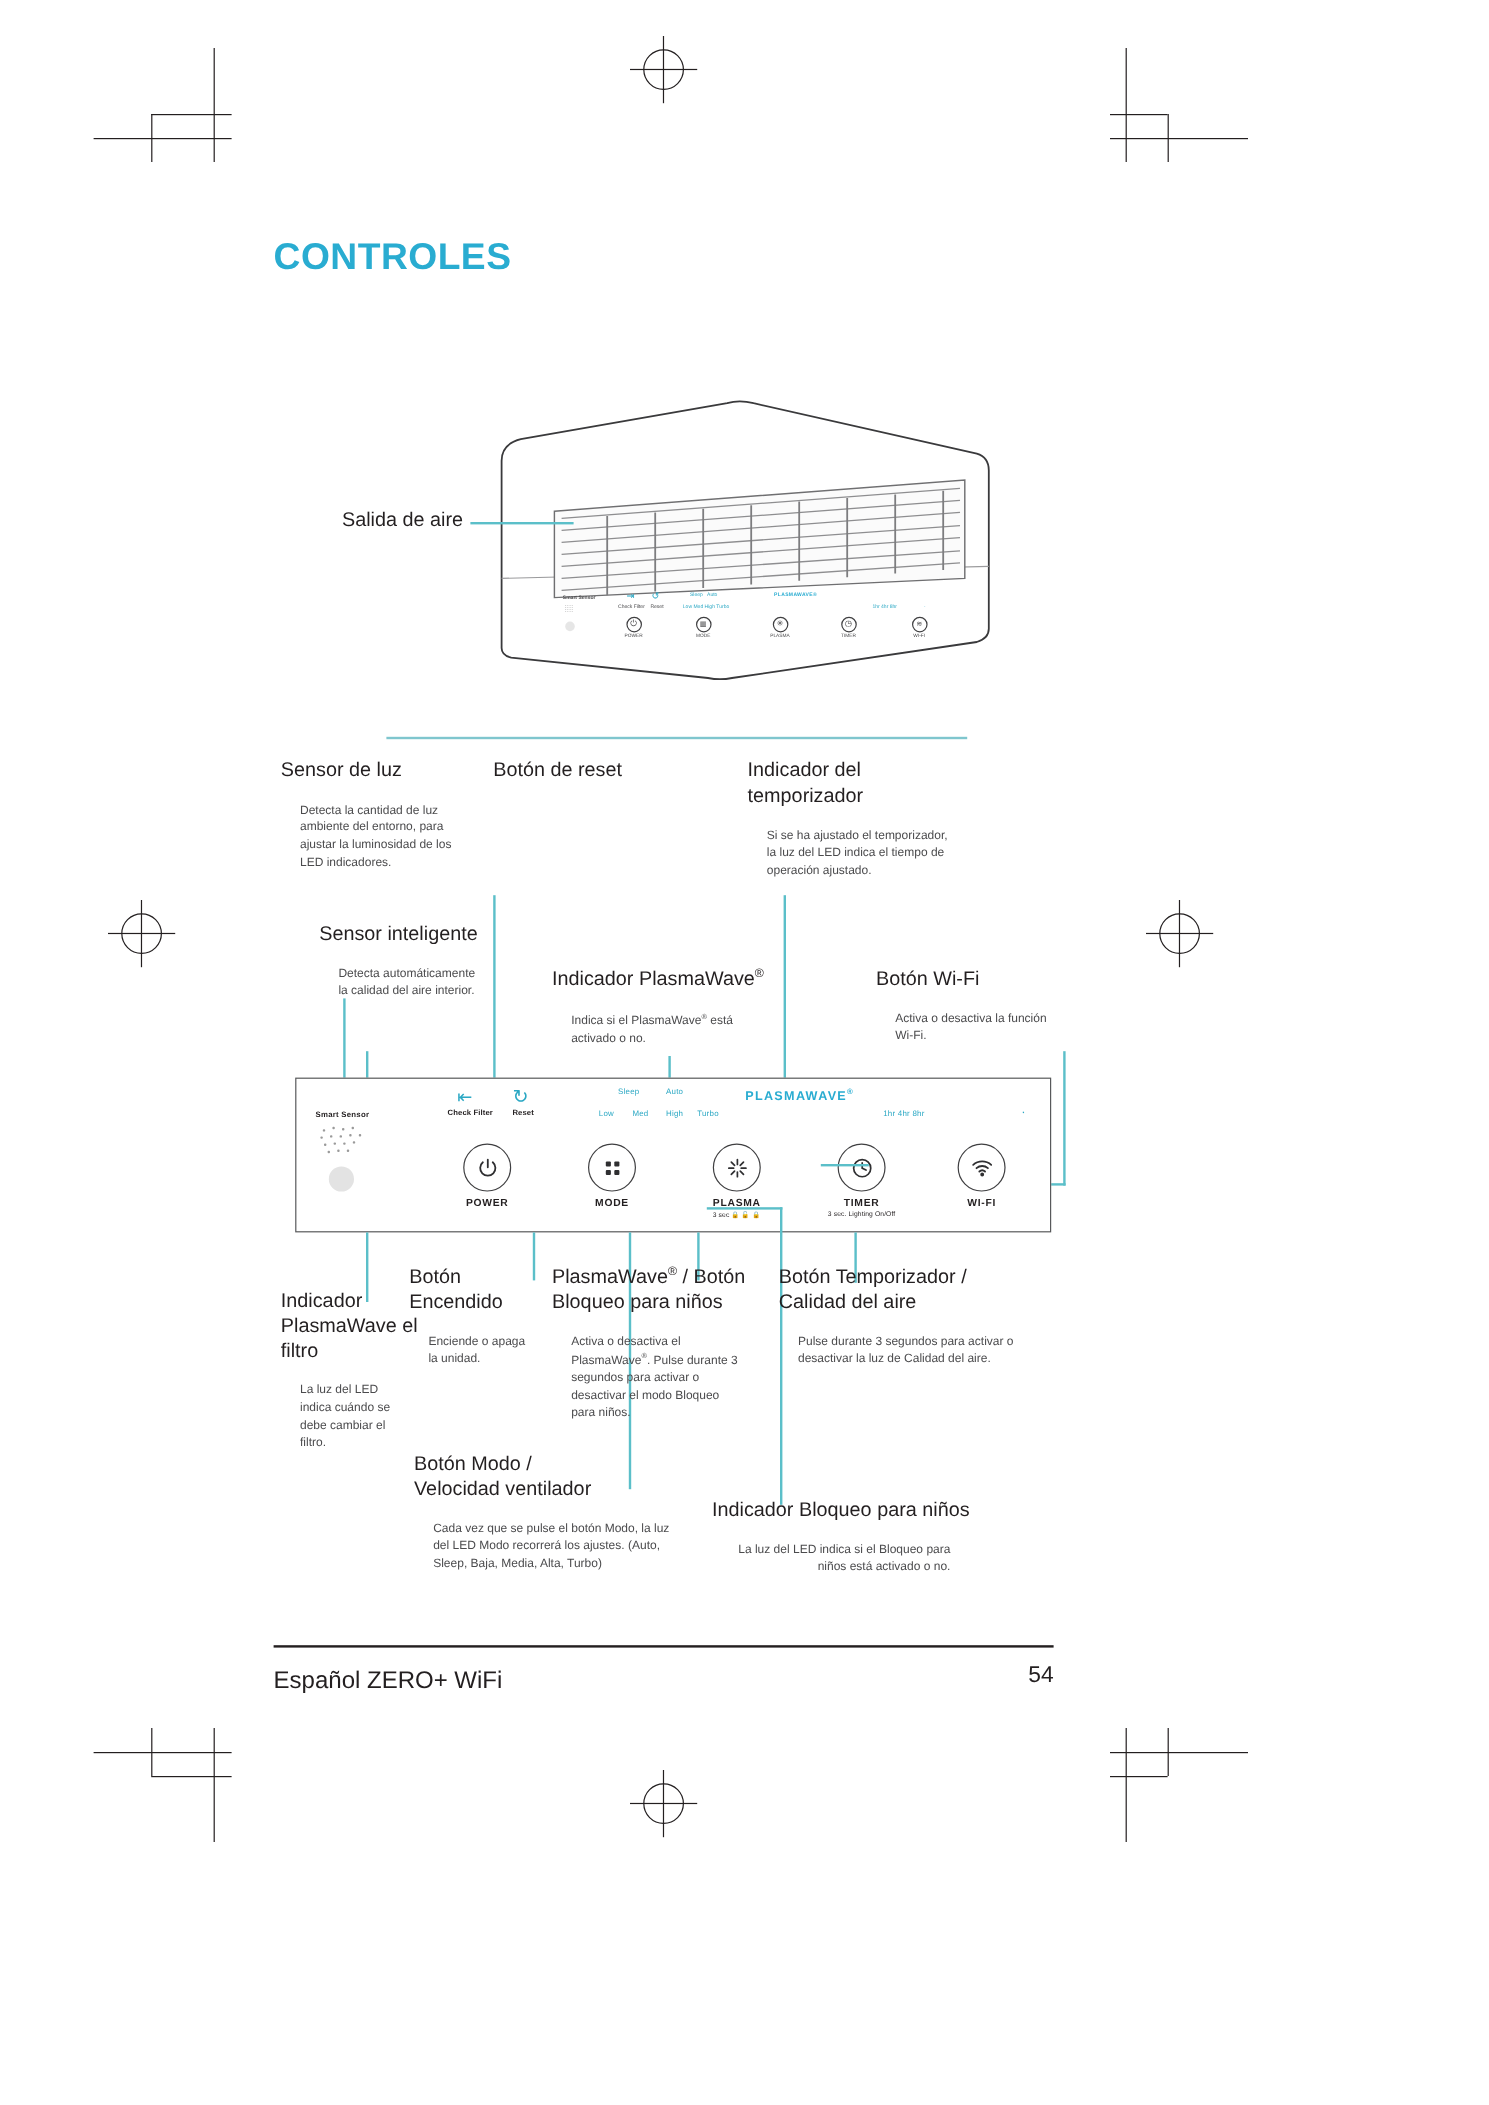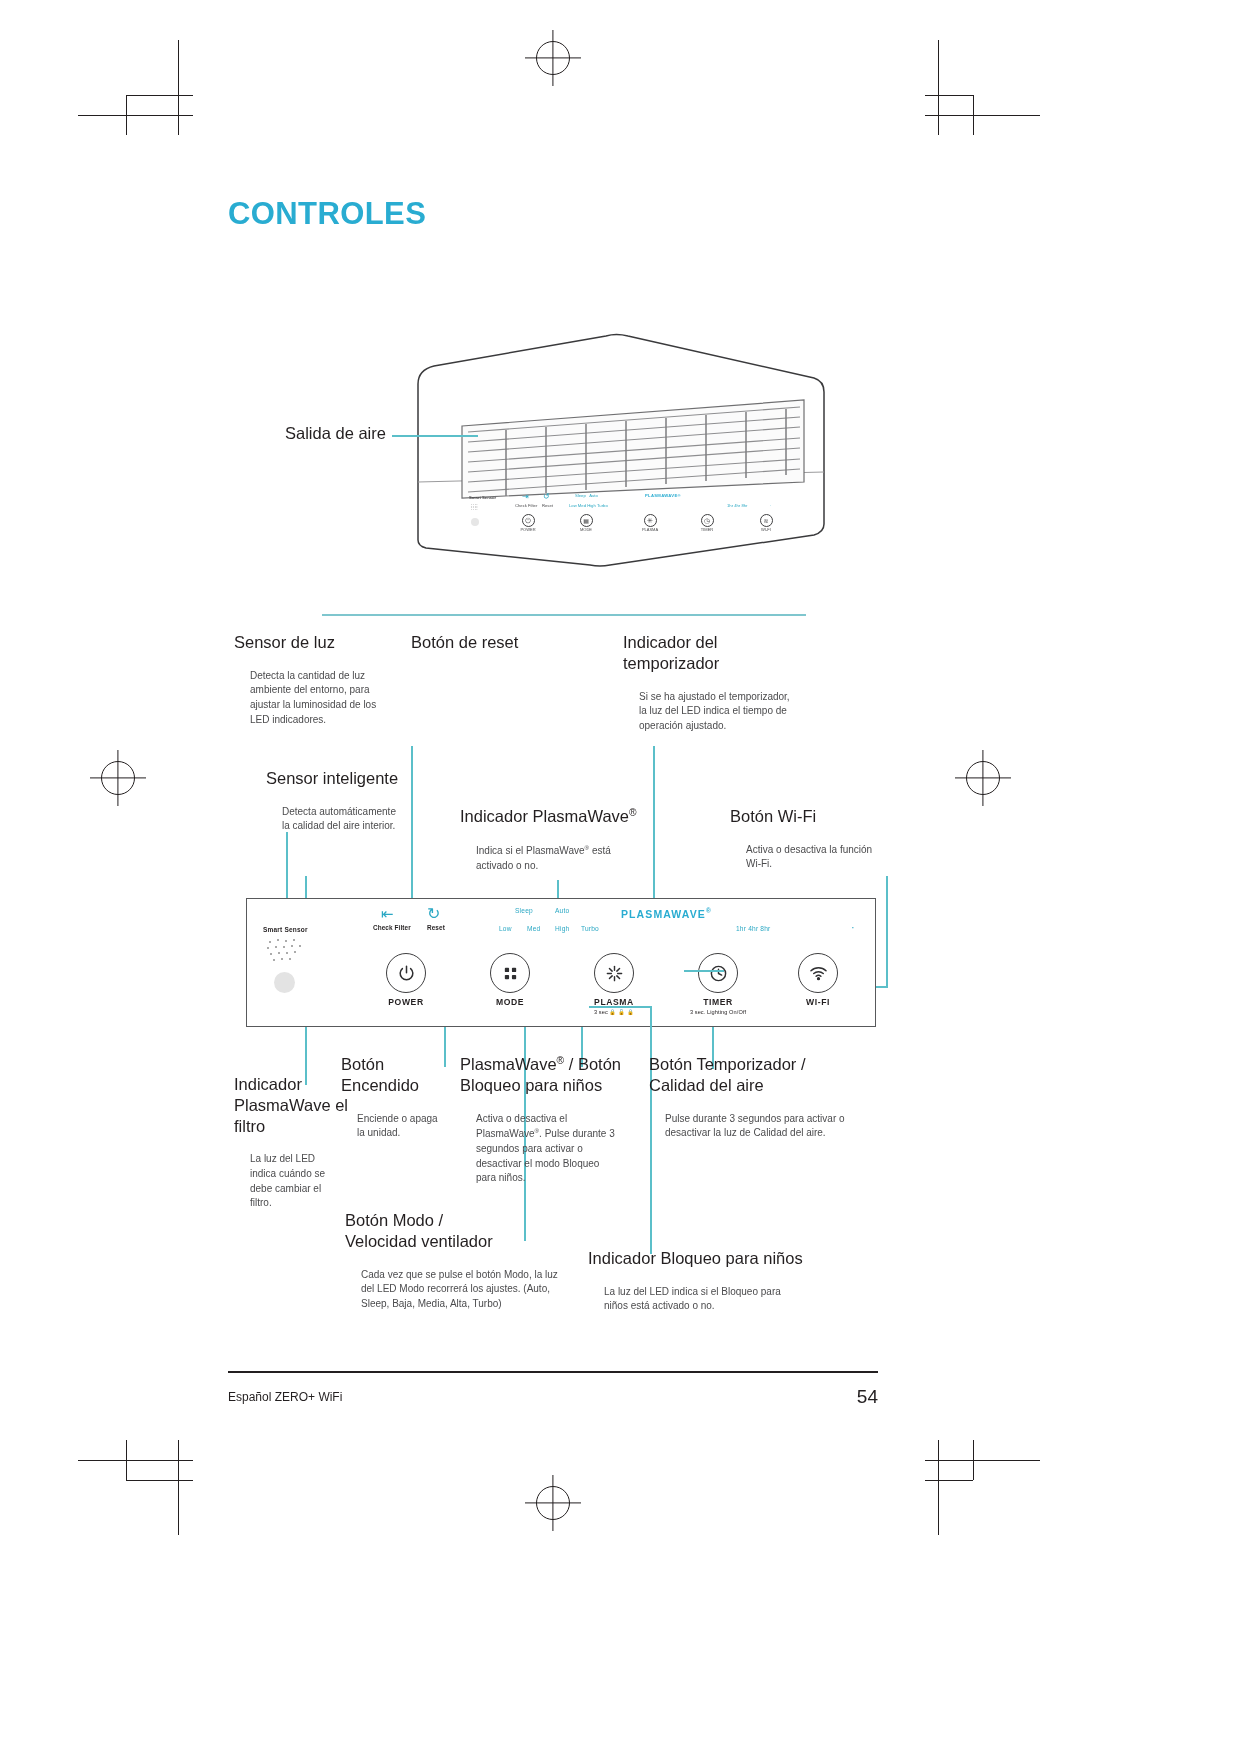--- a/index.html
+++ b/index.html
@@ -68,21 +68,21 @@
     display:flex; align-items:center; justify-content:center;
   }
   .btn-name { font-size:8.6px; letter-spacing:.6px; color:#231f20; margin-top:4px; font-weight:600; }
   .btn-sub  { font-size:5.6px; color:#231f20; margin-top:1.5px; letter-spacing:.1px; }
   .micro { font-size:6.4px; color:#231f20; font-weight:700; letter-spacing:.1px; }
   .micro-cy { font-size:6.6px; color:#2BA8C4; letter-spacing:.2px; }
   .pw-word { font-size:10.5px; color:#29ACD1; letter-spacing:1.1px; font-weight:700; }
 
   
   .footer-rule { position:absolute; left:228px; top:1371px; width:650px; height:1.6px; background:#231f20; }
-  .footer-left { position:absolute; left:228px; top:1390px; font-size:12px; color:#231f20; }
+  .footer-left { position:absolute; left:228px; top:1390px; font-size:20px; color:#231f20; }
   .footer-right{ position:absolute; left:848px; top:1386px; width:30px; text-align:right; font-size:19px; color:#231f20; }
 </style>
 </head>
 <body>
 
 <div class="crop" style="left:78px;top:40px;width:115px;height:95px;">
   <i class="v" style="left:100px;top:0;height:95px;"></i>
   <i class="h" style="left:0;top:75px;width:115px;"></i>
   <i class="v" style="left:48px;top:55px;height:40px;"></i>
   <i class="h" style="left:48px;top:55px;width:67px;"></i>
@@ -386,20 +386,20 @@
 </div>
 
 <div class="blk" style="left:345px;top:1210px;width:238px;">
   <h4>
     <span>Botón Modo /</span><br>
     <span>Velocidad ventilador</span>
   </h4>
   <p>Cada vez que se pulse el botón Modo, la luz del LED Modo recorrerá los ajustes. (Auto, Sleep, Baja, Media, Alta, Turbo)</p>
 </div>
 
-<div class="blk" style="left:588px;top:1248px;width:220px;">
+<div class="blk" style="left:588px;top:1248px;width:220px;text-align:right;">
   <h4>Indicador Bloqueo para niños</h4>
   <p>La luz del LED indica si el Bloqueo para niños está activado o no.</p>
 </div>
 
 <div class="footer-rule"></div>
 <div class="footer-left">Español ZERO+ WiFi</div>
 <div class="footer-right">54</div>
 
 </body></html>

